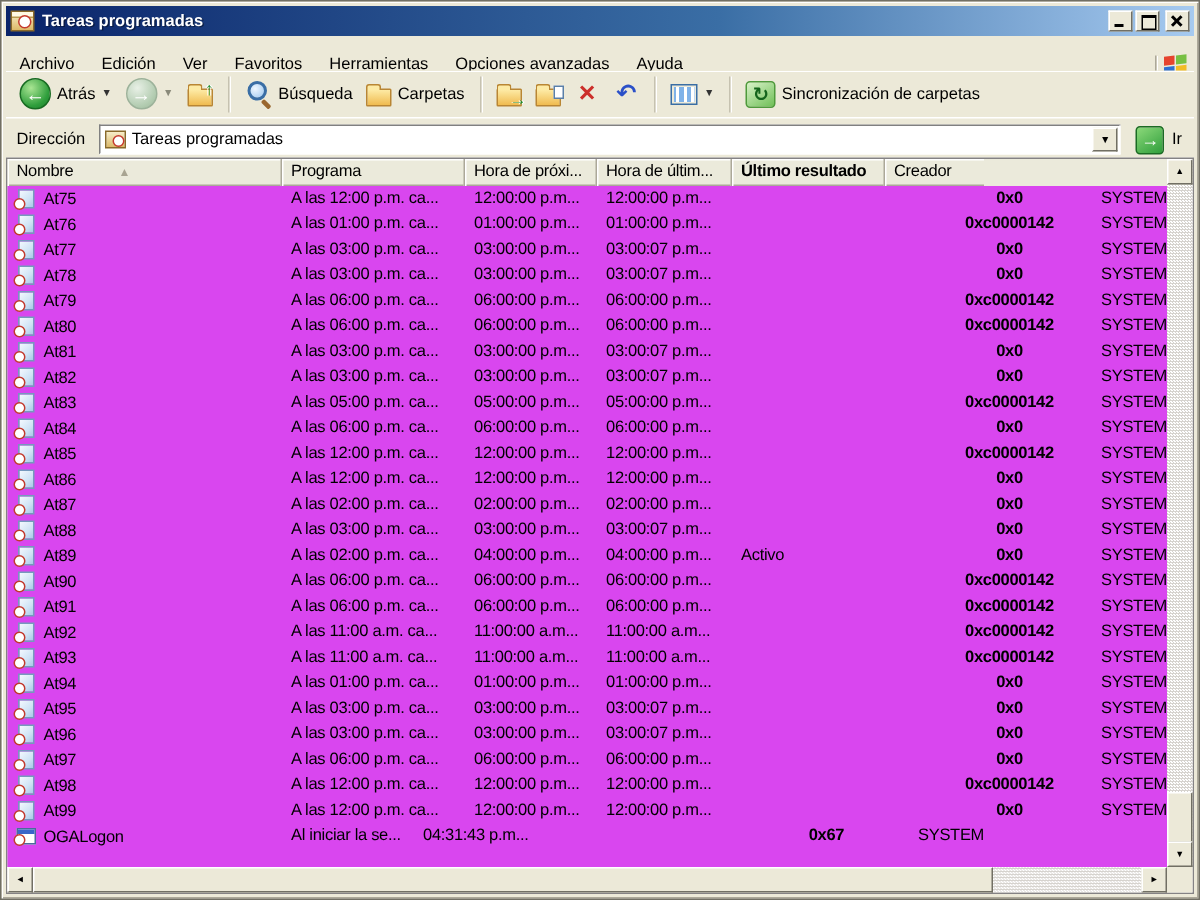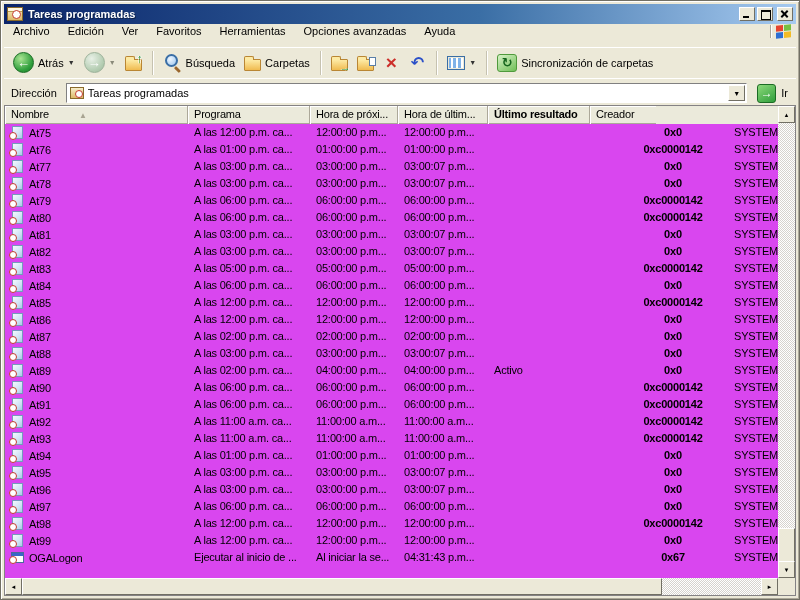--- a/index.html
+++ b/index.html
@@ -17,21 +17,21 @@
               text-shadow:1px 1px 0 rgba(0,0,0,.4);}
   .win-btn{width:16px;height:14px;background:#ece9d8;border:1px solid;border-color:#fff #716f64 #716f64 #fff;
            margin-left:2px;position:relative;flex:none;}
   .win-btn.close{margin-left:4px;}
   .g-min::after{content:"";position:absolute;left:3px;bottom:2px;width:6px;height:2px;background:#000;}
   .g-max::after{content:"";position:absolute;left:3px;top:2px;width:8px;height:7px;border:1px solid #000;border-top-width:2px;}
   .g-close::before,.g-close::after{content:"";position:absolute;left:2px;top:5px;width:9px;height:2px;background:#000;}
   .g-close::before{transform:rotate(45deg);}
   .g-close::after{transform:rotate(-45deg);}
   
-  .menubar{position:absolute;left:3px;top:24px;right:3px;height:37px;background:#ece9d8;display:flex;align-items:flex-start;
+  .menubar{position:absolute;left:3px;top:24px;right:3px;height:37px;background:#ece9d8;display:flex;align-items:center;
            border-bottom:1px solid #e0dcc8;}
   .menu-item{display:flex;align-items:center;padding:0 9px;font-size:11px;color:#000;}
   .menu-logo{margin-left:auto;width:26px;display:flex;align-items:center;justify-content:center;
              border-left:1px solid #aca899;box-shadow:inset 1px 0 0 #fff;}
   .flag{width:15px;height:13px;display:grid;grid-template-columns:1fr 1fr;grid-template-rows:1fr 1fr;gap:1px;transform:skewY(-6deg);}
   .flag i{display:block;}
   .flag .p1{background:#e6442e;}.flag .p2{background:#77c043;}.flag .p3{background:#2e6fd2;}.flag .p4{background:#f2bc26;}
   
   .toolbar{position:absolute;left:3px;top:46px;right:3px;height:32px;background:#ece9d8;display:flex;align-items:center;
            padding:0 6px;gap:3px;font-size:11px;border-bottom:1px solid #fff;box-shadow:inset 0 1px 0 #fff;}
@@ -517,21 +517,20 @@
           <div class="cell w-ultima">12:00:00 p.m...</div>
           <div class="cell w-estado"></div>
           <div class="cell w-resultado right">0x0</div>
           <div class="cell w-creador">SYSTEM</div>
         </div>
         <div class="row">
           <div class="cell w-nombre name">
             <span class="icon-window"></span>
             <span>OGALogon</span>
           </div>
-          <div class="cell w-programa">Ejecutar al inicio de ...</div>
           <div class="cell w-proxima">Al iniciar la se...</div>
           <div class="cell w-ultima">04:31:43 p.m...</div>
           <div class="cell w-estado"></div>
           <div class="cell w-resultado right">0x67</div>
           <div class="cell w-creador">SYSTEM</div>
         </div>
       </div>
 
     <div class="vscroll checker">
       <span class="sb-btn v-up">▲</span>

